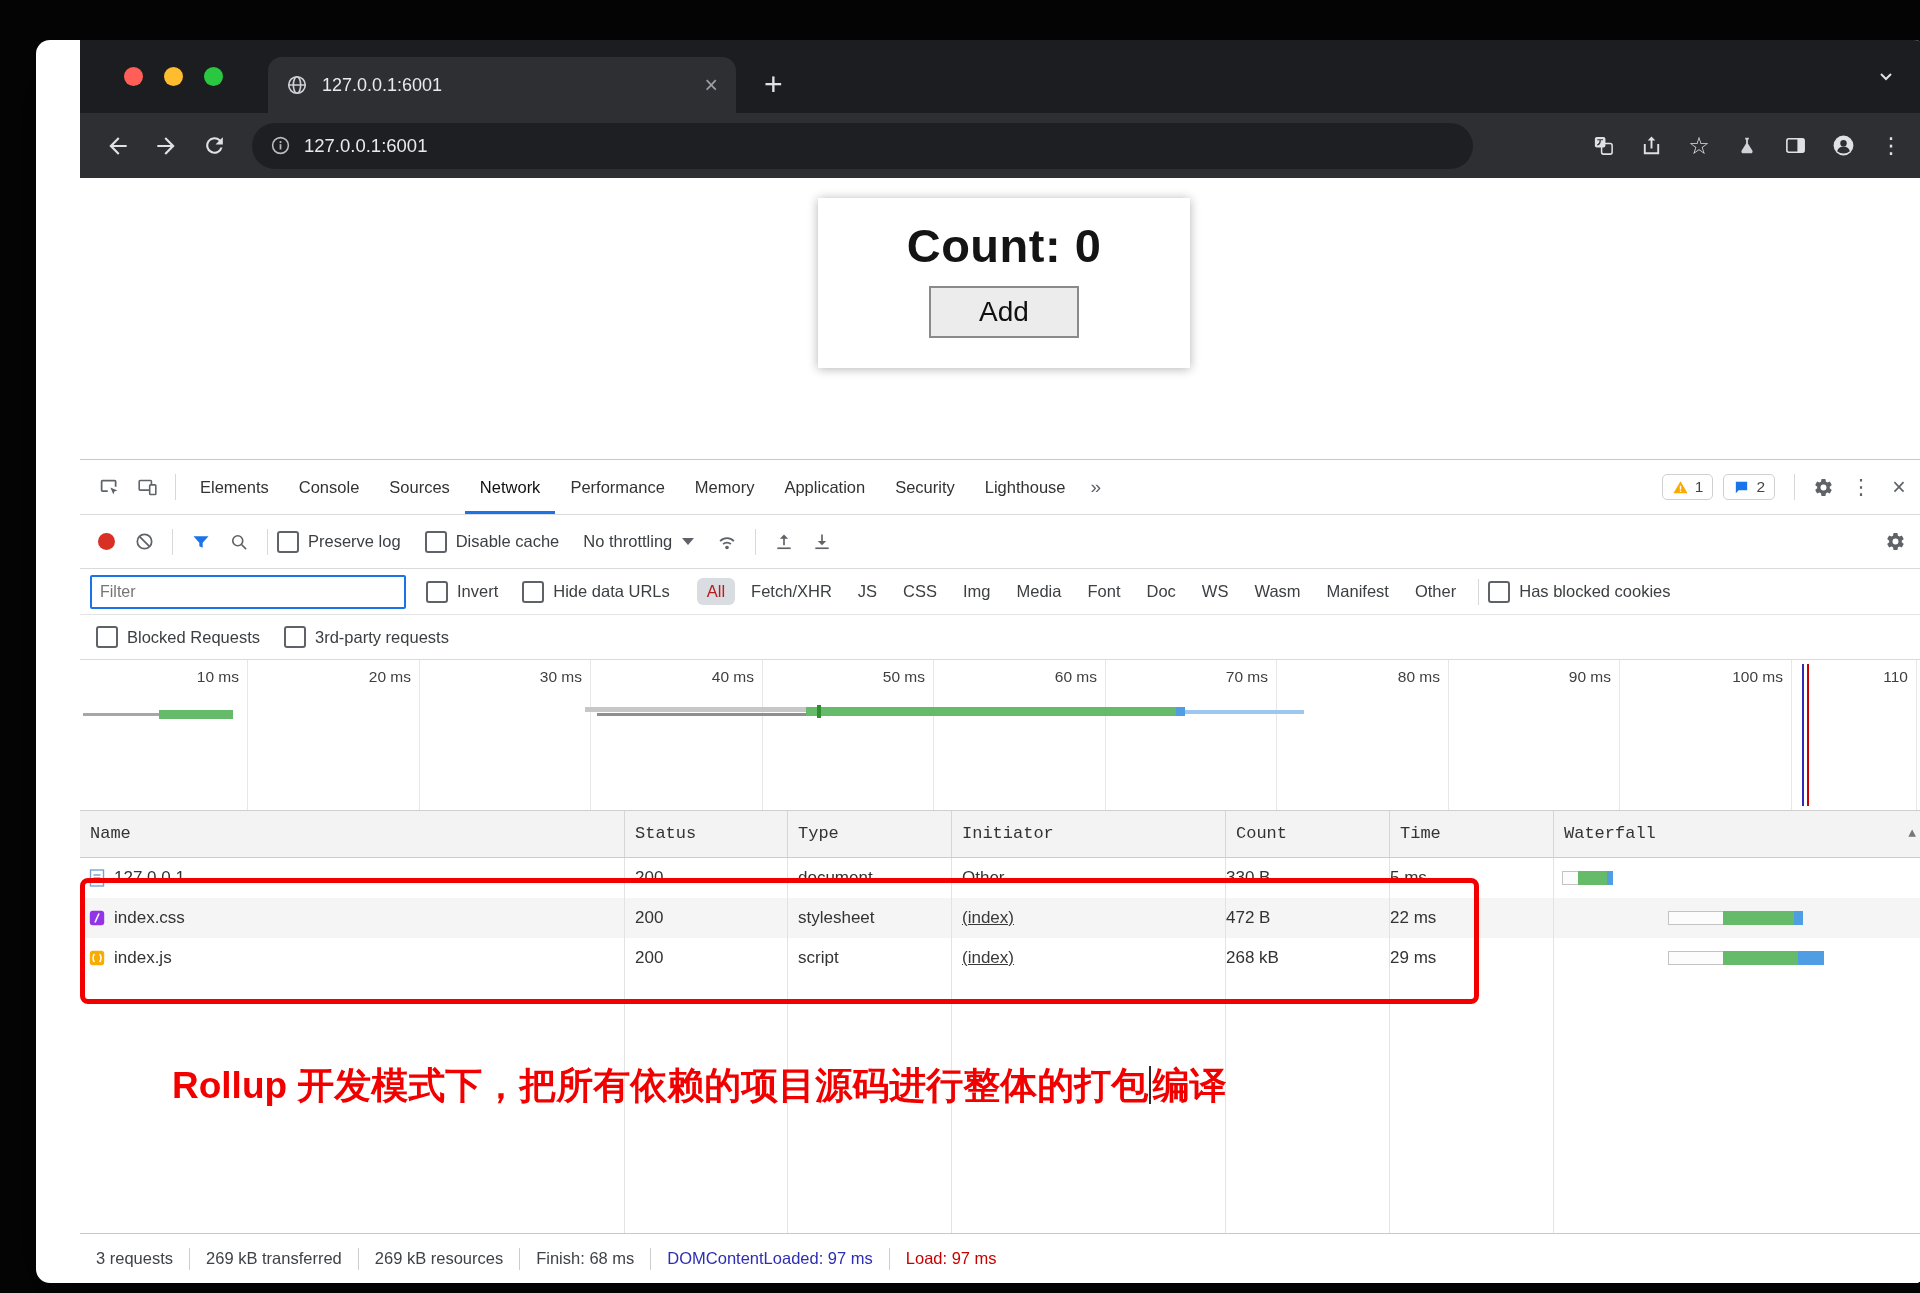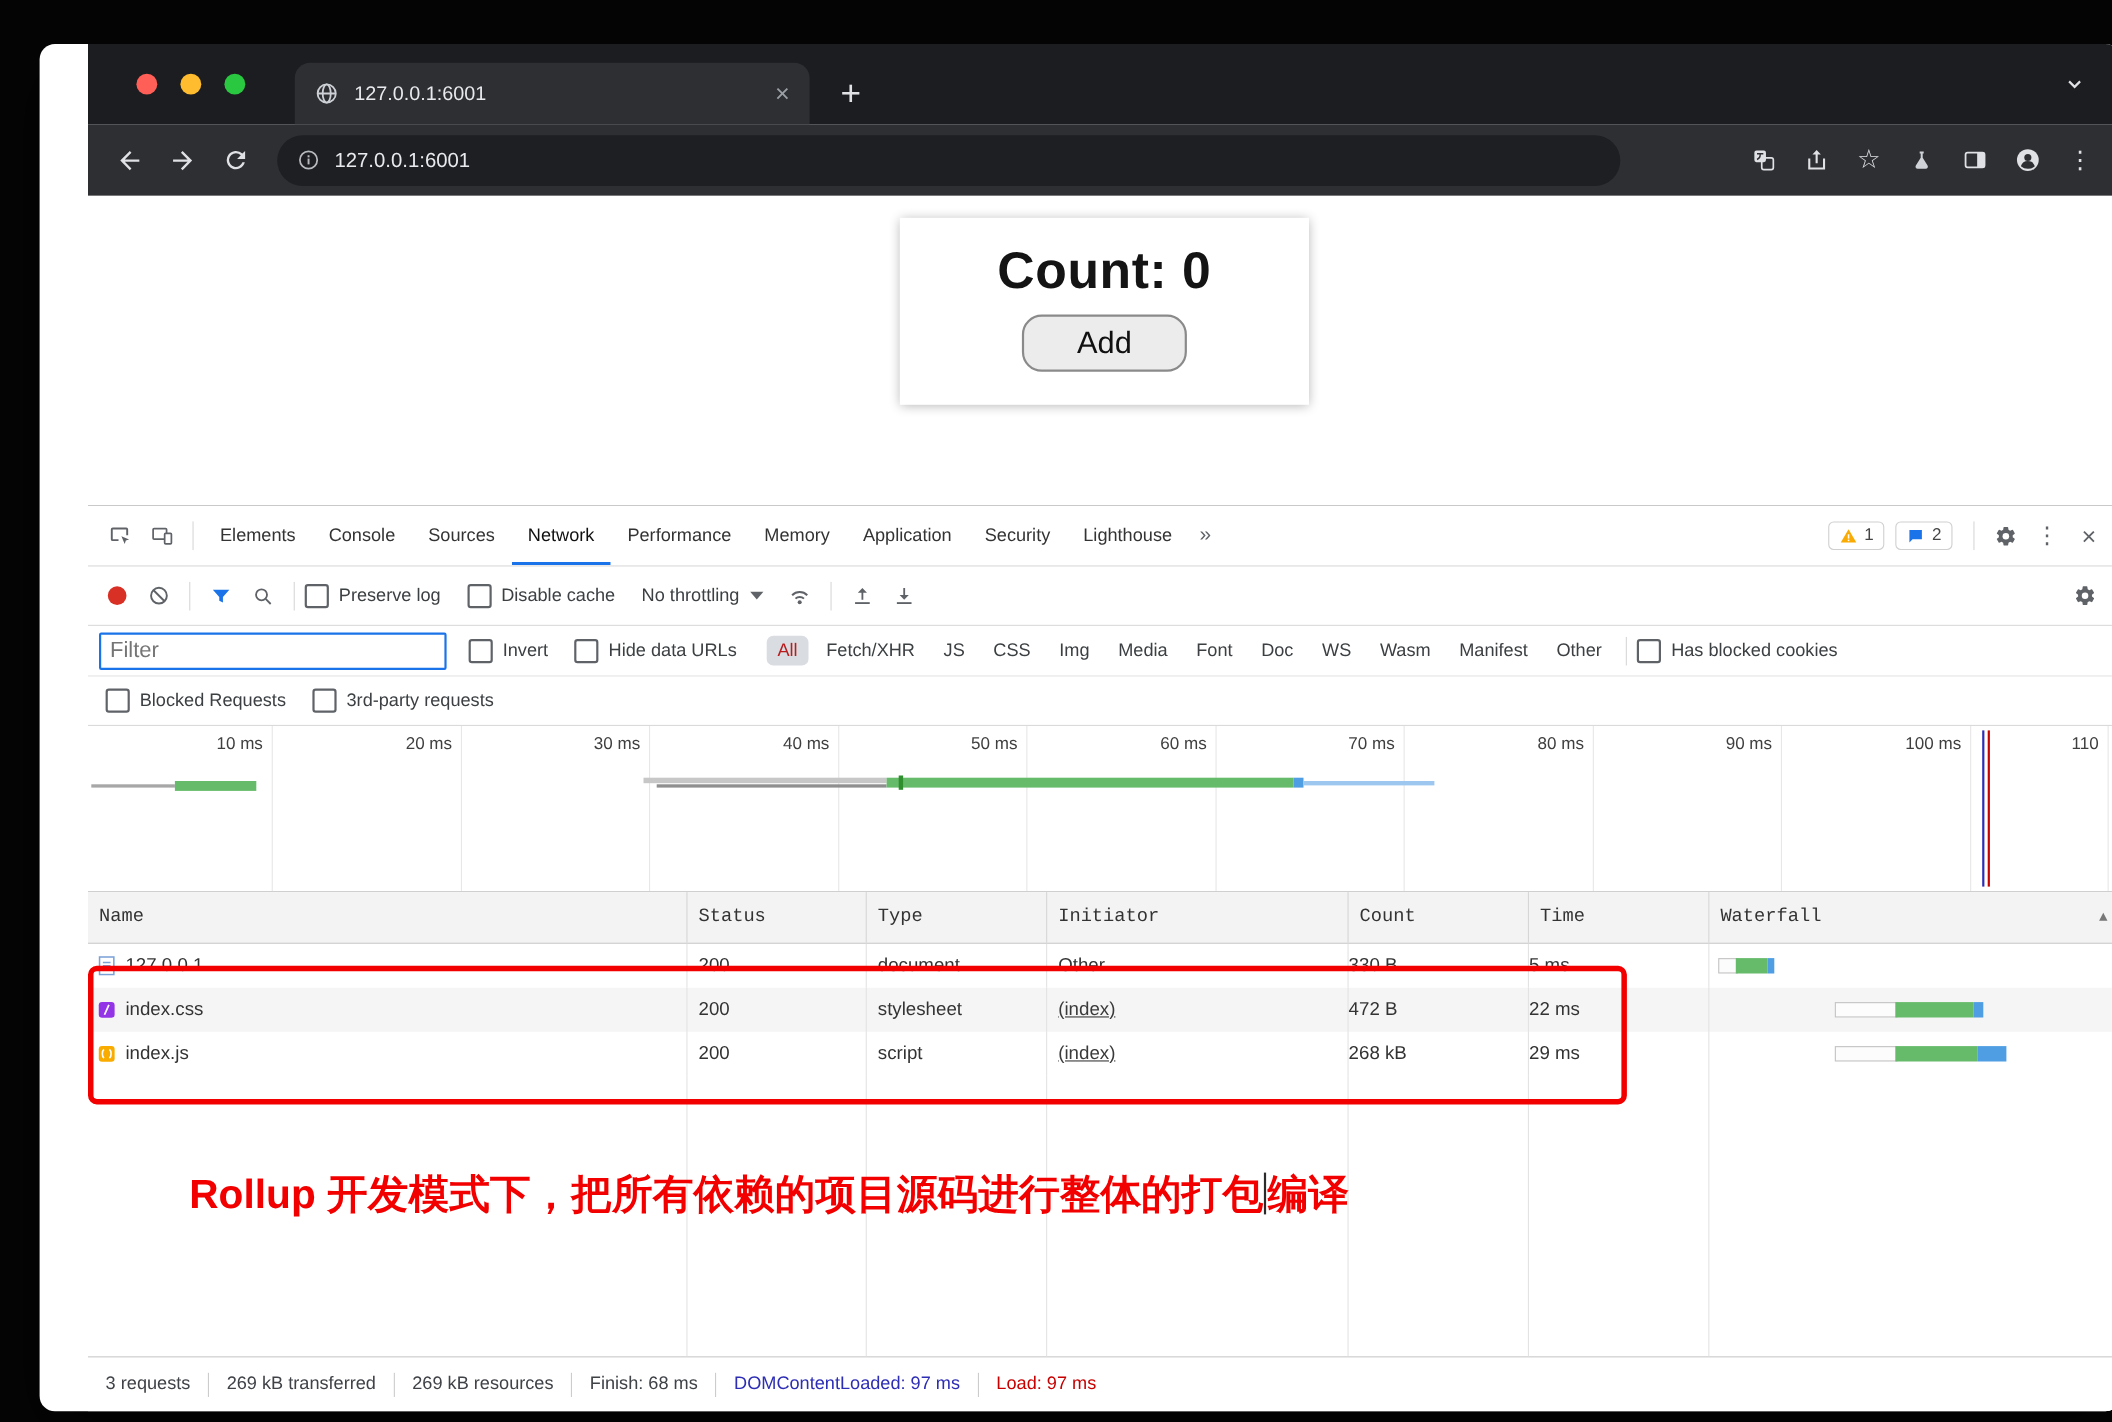--- a/index.html
+++ b/index.html
@@ -27,21 +27,21 @@
   .tb-right { margin-left:auto; display:flex; align-items:center; gap:6px; }
   .tb-right .navbtn { width:42px; }
   .star-glyph { font-size:24px; color:#dfe1e5; }
   .dots-glyph { font-size:22px; color:#dfe1e5; }
 
   
   .page { height:281px; background:#fff; position:relative; flex:0 0 auto; }
   .card { position:absolute; left:50%; transform:translateX(-50%); top:20px; width:372px; height:170px; background:#fff;
           box-shadow:0 1px 10px rgba(0,0,0,.3); text-align:center; }
   .count { font-size:47px; font-weight:bold; color:#141414; margin-top:20px; letter-spacing:.5px; }
-  .addbtn { margin-top:13px; width:150px; height:52px; background:#ececec; border:2px solid #8a8a8a; border-radius:18px;
+  .addbtn { margin-top:13px; width:150px; height:52px; background:#ececec; border:2px solid #8a8a8a; border-radius:0;
             font-size:28px; color:#111; font-family:"Liberation Sans", sans-serif; }
 
   
   .devtools { flex:1; min-height:0; border-top:1px solid #c9c9c9; display:flex; flex-direction:column; background:#fff;
               color:#333; font-size:16.5px; }
   .vsep { width:1px; height:26px; background:#d8d8d8; margin:0 9px; flex:0 0 auto; }
   .dt-tabs { height:54px; border-bottom:1px solid #dadada; display:flex; align-items:center; padding:0 10px; flex:0 0 auto; }
   .dt-iconbtn { width:38px; height:100%; display:flex; align-items:center; justify-content:center; flex:0 0 auto; }
   .dt-tab { padding:0 15px; height:100%; display:flex; align-items:center; white-space:nowrap; }
   .dt-tab.active { box-shadow:inset 0 -3px 0 #1a73e8; color:#101010; }
@@ -54,21 +54,21 @@
 
   .dt-net { height:53px; border-bottom:1px solid #dadada; display:flex; align-items:center; padding:0 14px; flex:0 0 auto; color:#3c4043; }
   .recdot { width:17px; height:17px; border-radius:50%; background:#d93025; margin:0 10px 0 4px; flex:0 0 auto; }
   .cbwrap { display:flex; align-items:center; margin-right:24px; white-space:nowrap; }
   .cb { width:18px; height:18px; border:2px solid #5f6368; border-radius:3px; background:#fff; margin-right:9px; flex:0 0 auto; }
   .throttle { display:flex; align-items:center; gap:10px; margin-right:14px; white-space:nowrap; }
   .careticon { width:0; height:0; border-left:6px solid transparent; border-right:6px solid transparent; border-top:7px solid #5f6368; }
   .spacer { flex:1; }
 
   .dt-filter { height:45px; border-bottom:1px solid #e4e4e4; display:flex; align-items:center; padding:0 10px; flex:0 0 auto; color:#3c4043; overflow:hidden; }
-  .filter-input { width:296px; height:30px; border:2px solid #1a73e8; border-radius:2px; padding:0 8px; font-size:20px;
+  .filter-input { width:296px; height:30px; border:2px solid #1a73e8; border-radius:2px; padding:0 8px; font-size:16px;
                   color:#333; outline:none; margin-right:20px; font-family:"Liberation Sans", sans-serif; flex:0 0 auto; }
   .chip { padding:4px 10px; border-radius:6px; margin:0 3px; white-space:nowrap; }
   .chip.selected { background:#d9dce1; color:#b91c1c; }
   .dt-filter2 { height:44px; border-bottom:1px solid #dadada; display:flex; align-items:center; padding:0 16px; flex:0 0 auto; color:#3c4043; }
 
   .dt-overview { height:150px; border-bottom:1px solid #cfcfcf; position:relative; overflow:hidden; flex:0 0 auto; background:#fff; }
   .ov-line { position:absolute; top:0; bottom:0; width:1px; background:#e7e7e7; }
   .ov-label { position:absolute; top:8px; width:84px; text-align:right; font-size:15.5px; color:#3f3f3f; white-space:nowrap; }
   .ov-bar { position:absolute; }
   .mk { position:absolute; top:4px; bottom:4px; width:2px; }

